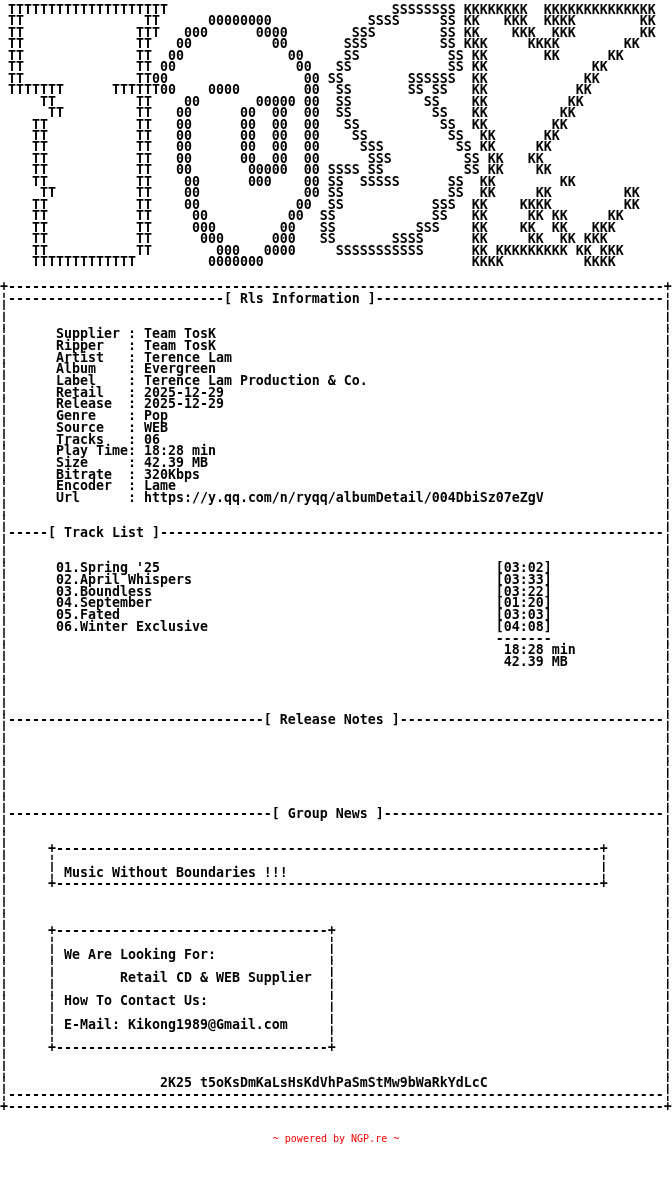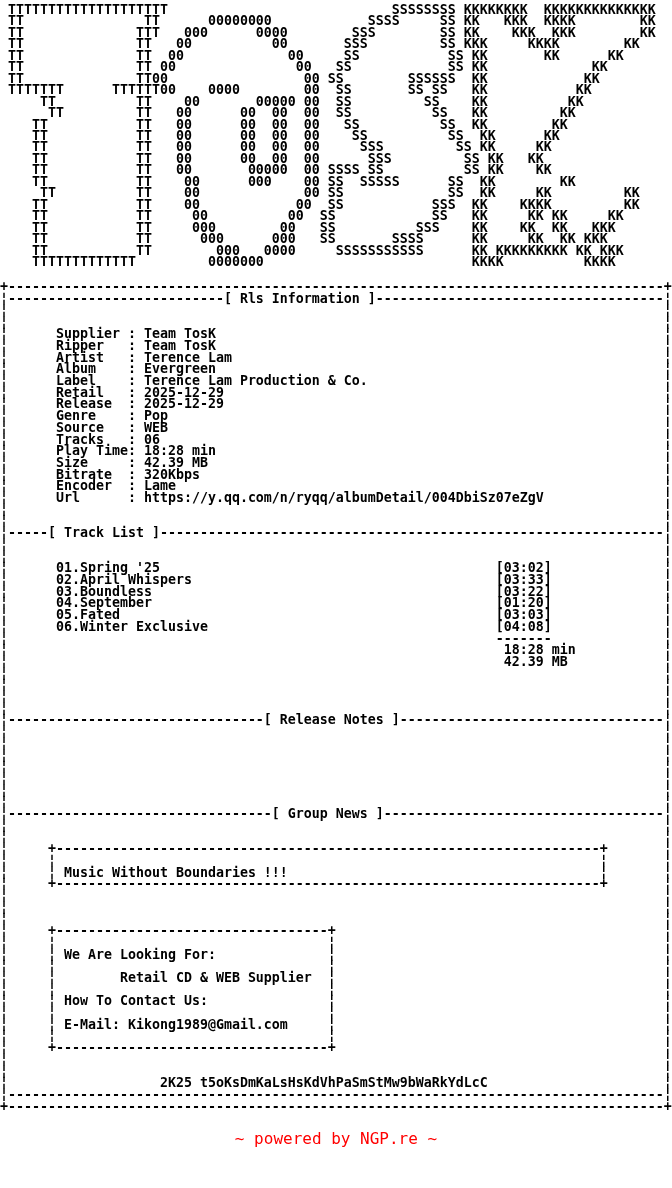--- a/index.html
+++ b/index.html
@@ -28,21 +28,21 @@
   }
   #nfo-body {
     margin-top: 14px;
     line-height: 11.7px;
   }
   .footer {
     margin-top: 20px;
     text-align: center;
     font-family: "DejaVu Sans Mono", "Liberation Mono", monospace;
     font-weight: normal;
-    font-size: 16px;
+    font-size: 10px;
     line-height: 14.5px;
     color: #ff0000;
   }
 </style>
 </head>
 <body>
 
 <div class="page">
 
   <pre id="ascii-art" class="mono"> TTTTTTTTTTTTTTTTTTTT                            SSSSSSSS KKKKKKKK  KKKKKKKKKKKKKK

